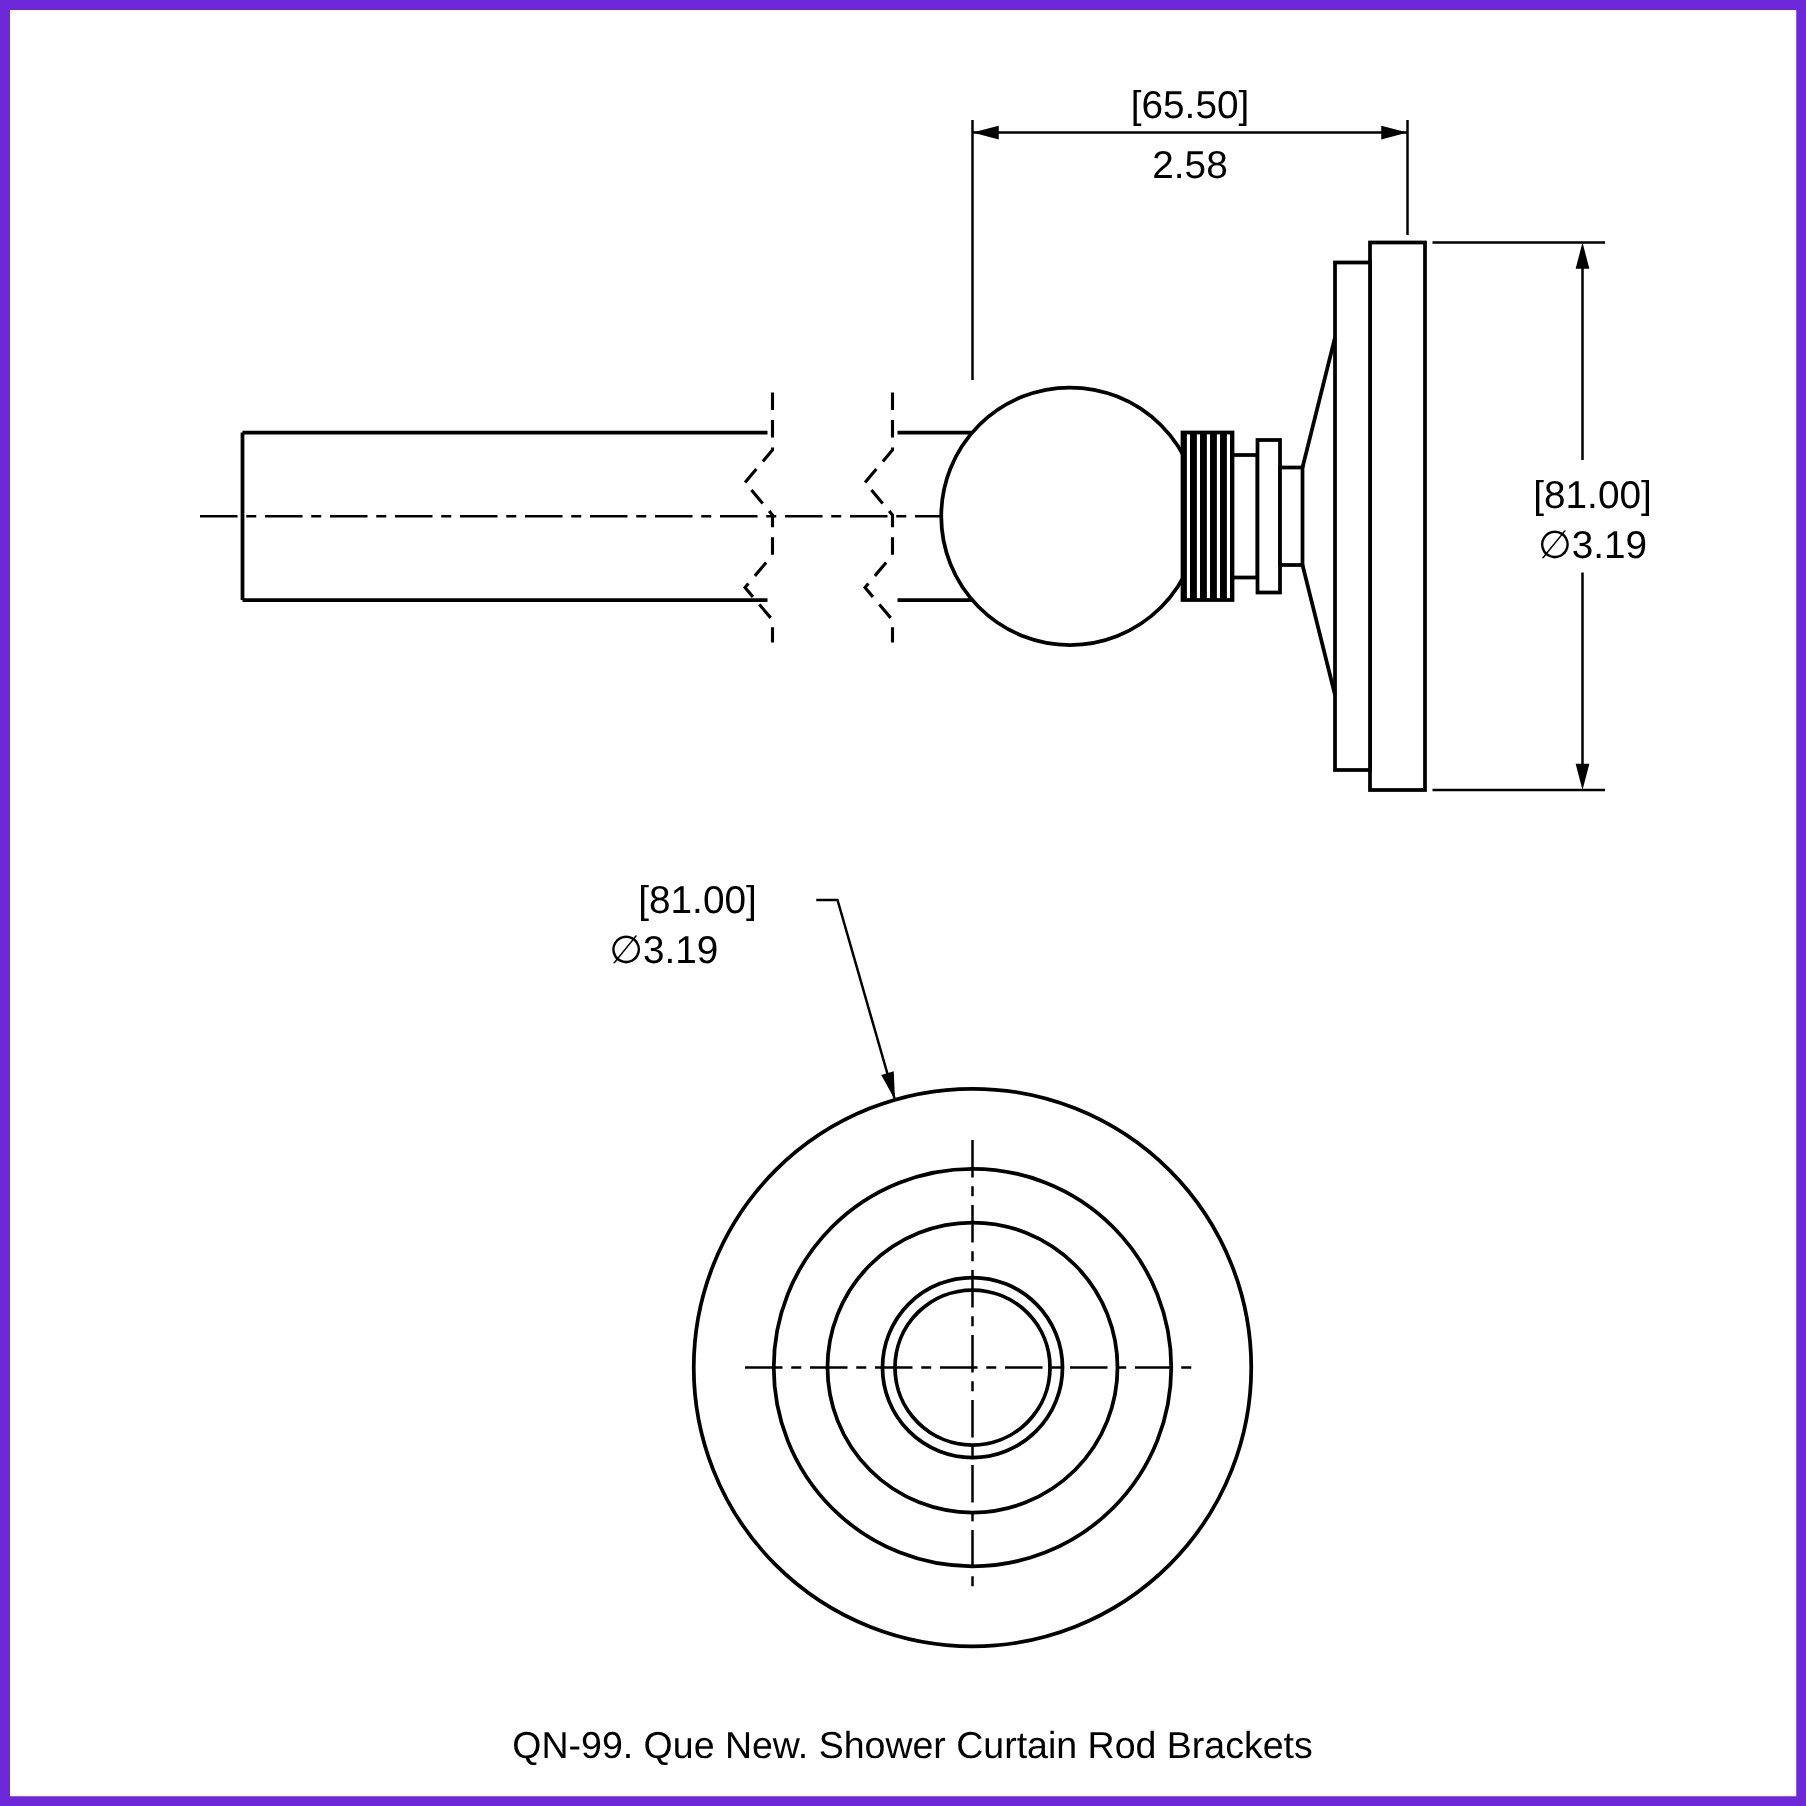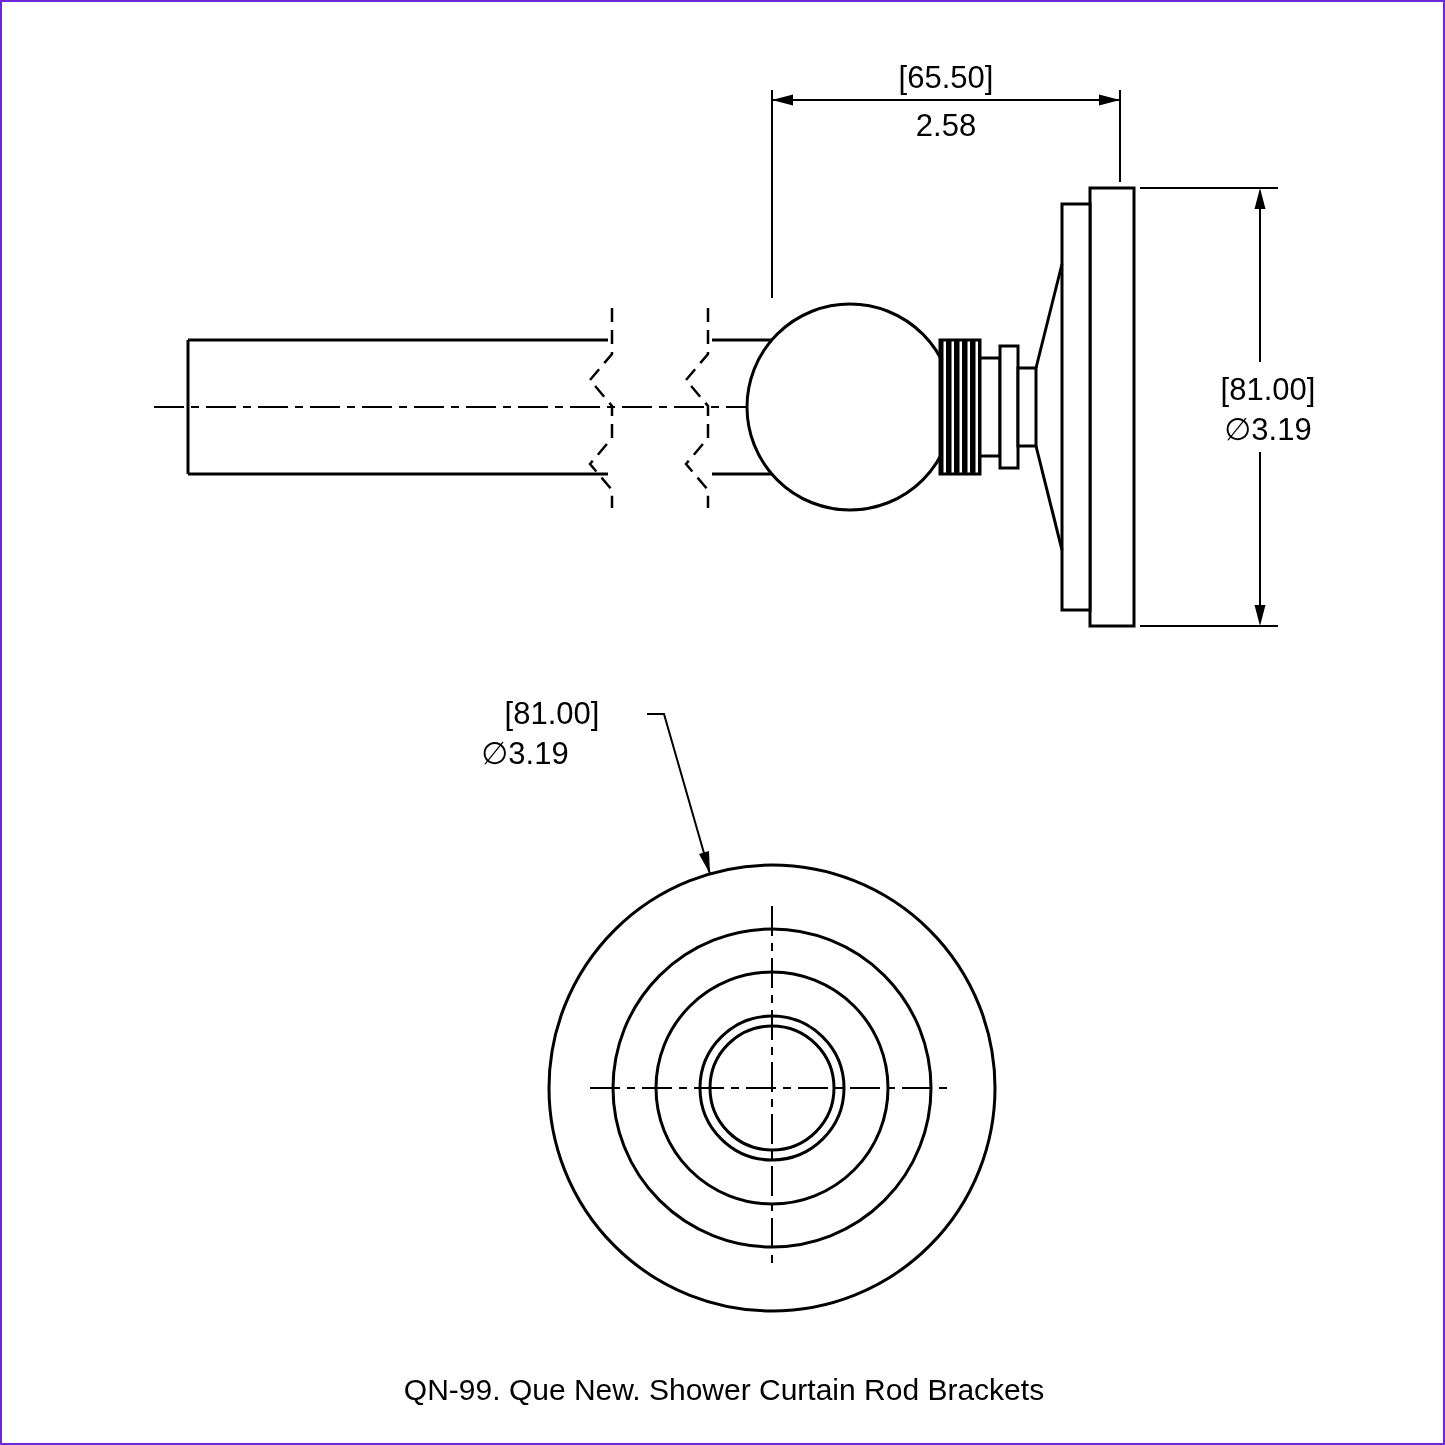--- a/index.html
+++ b/index.html
@@ -1,21 +1,21 @@
 <!DOCTYPE html>
 <html><head>
 <meta charset="utf-8">
 <style>
   html, body { margin: 0; padding: 0; background: #ffffff; }
   .page {
     width: 1445px;
     height: 1445px;
     box-sizing: border-box;
     background: #ffffff;
-    border: 2px solid #6d28d9;
+    border: 8px solid #6d28d9;
     position: relative;
     overflow: hidden;
   }
   svg { display: block; }
   text {
     font-family: "Liberation Sans", sans-serif;
     fill: #000000;
   }
   .dimtext { font-size: 31px; }
   .caption  { font-size: 30px; }

